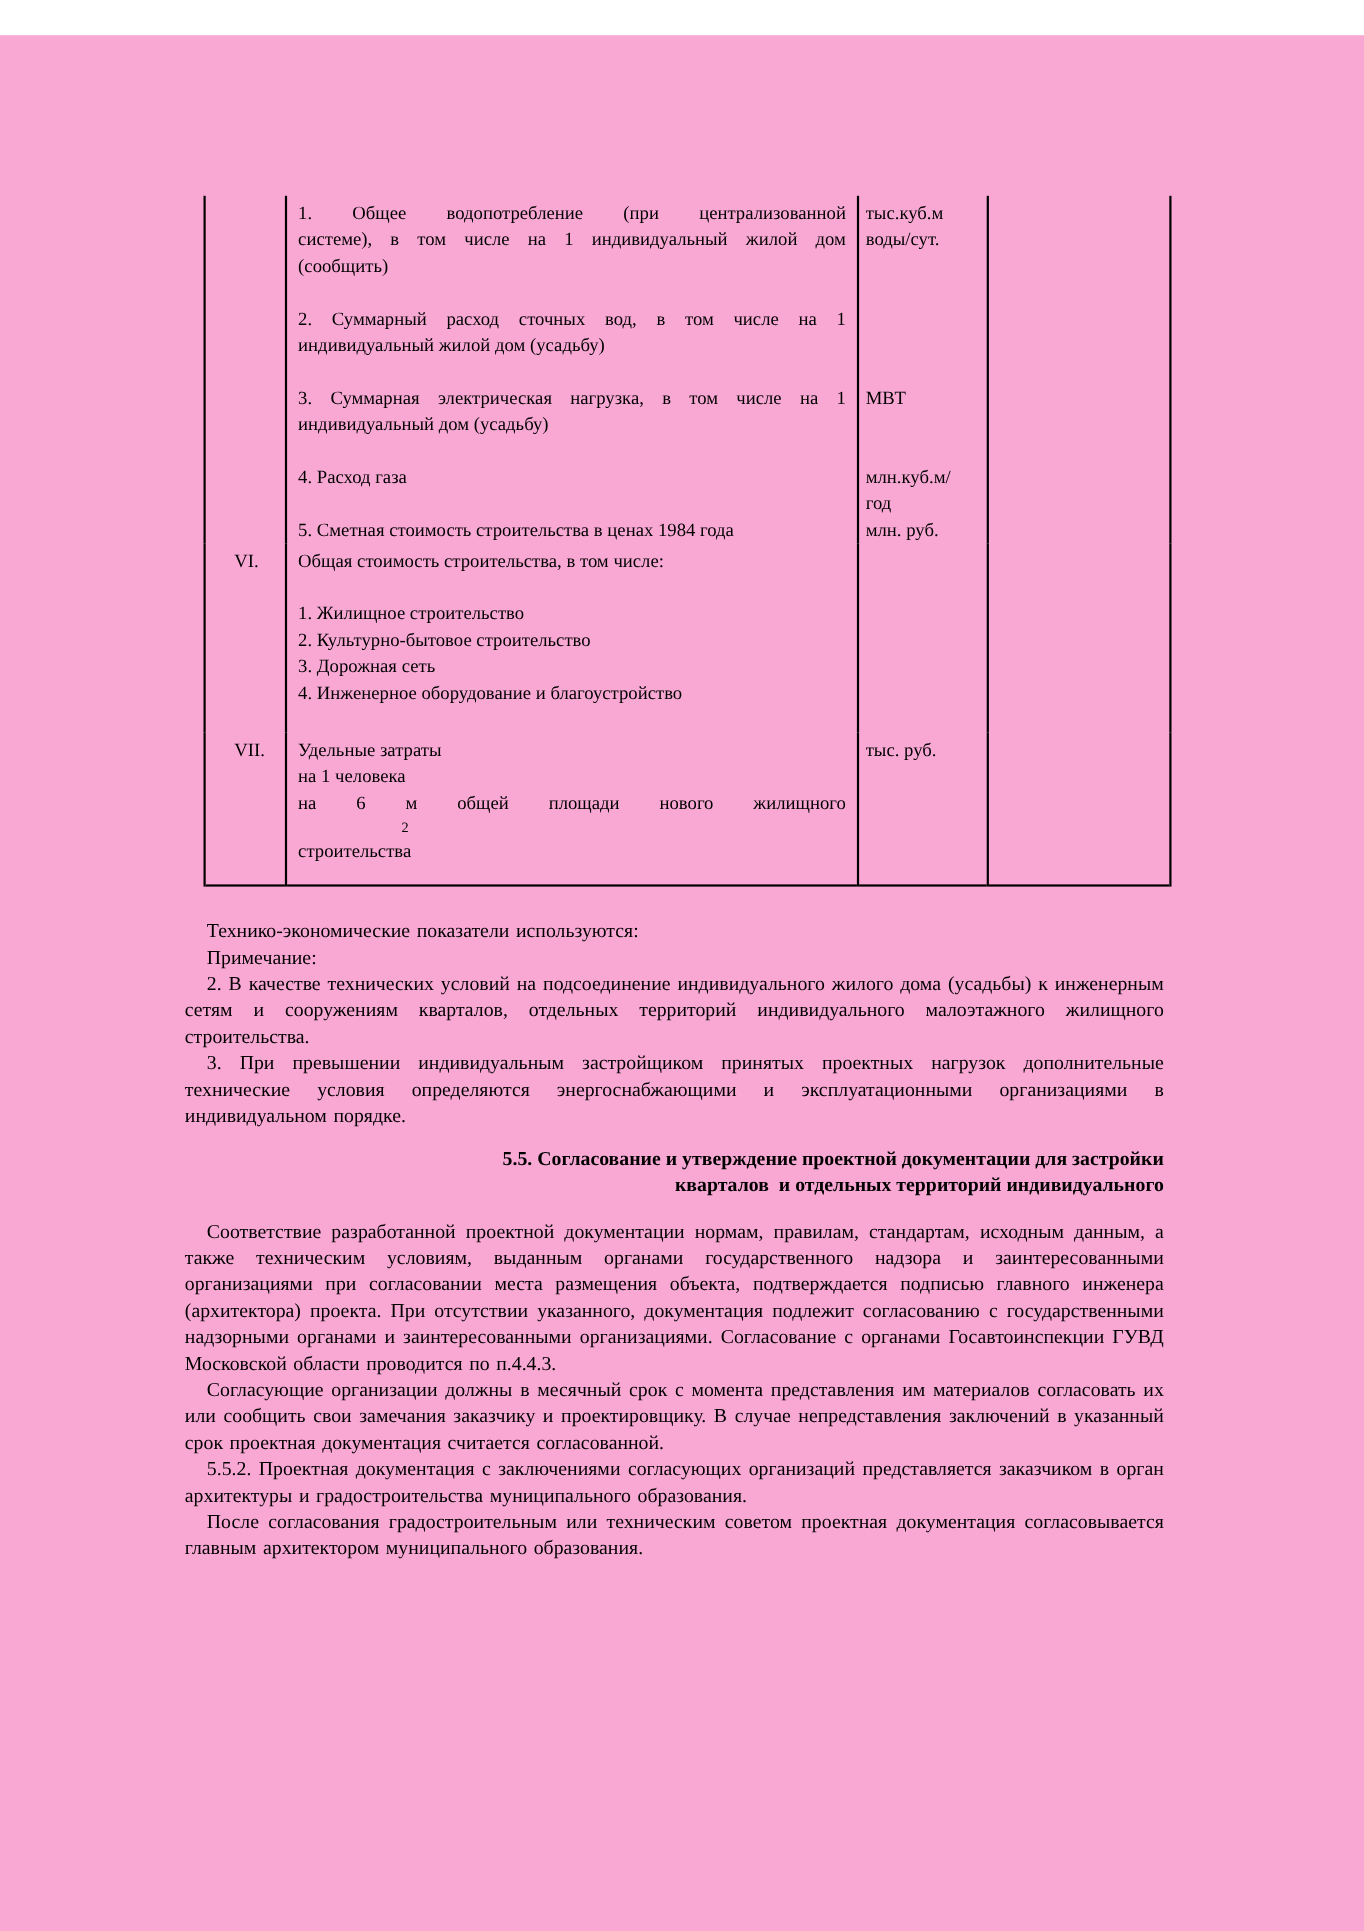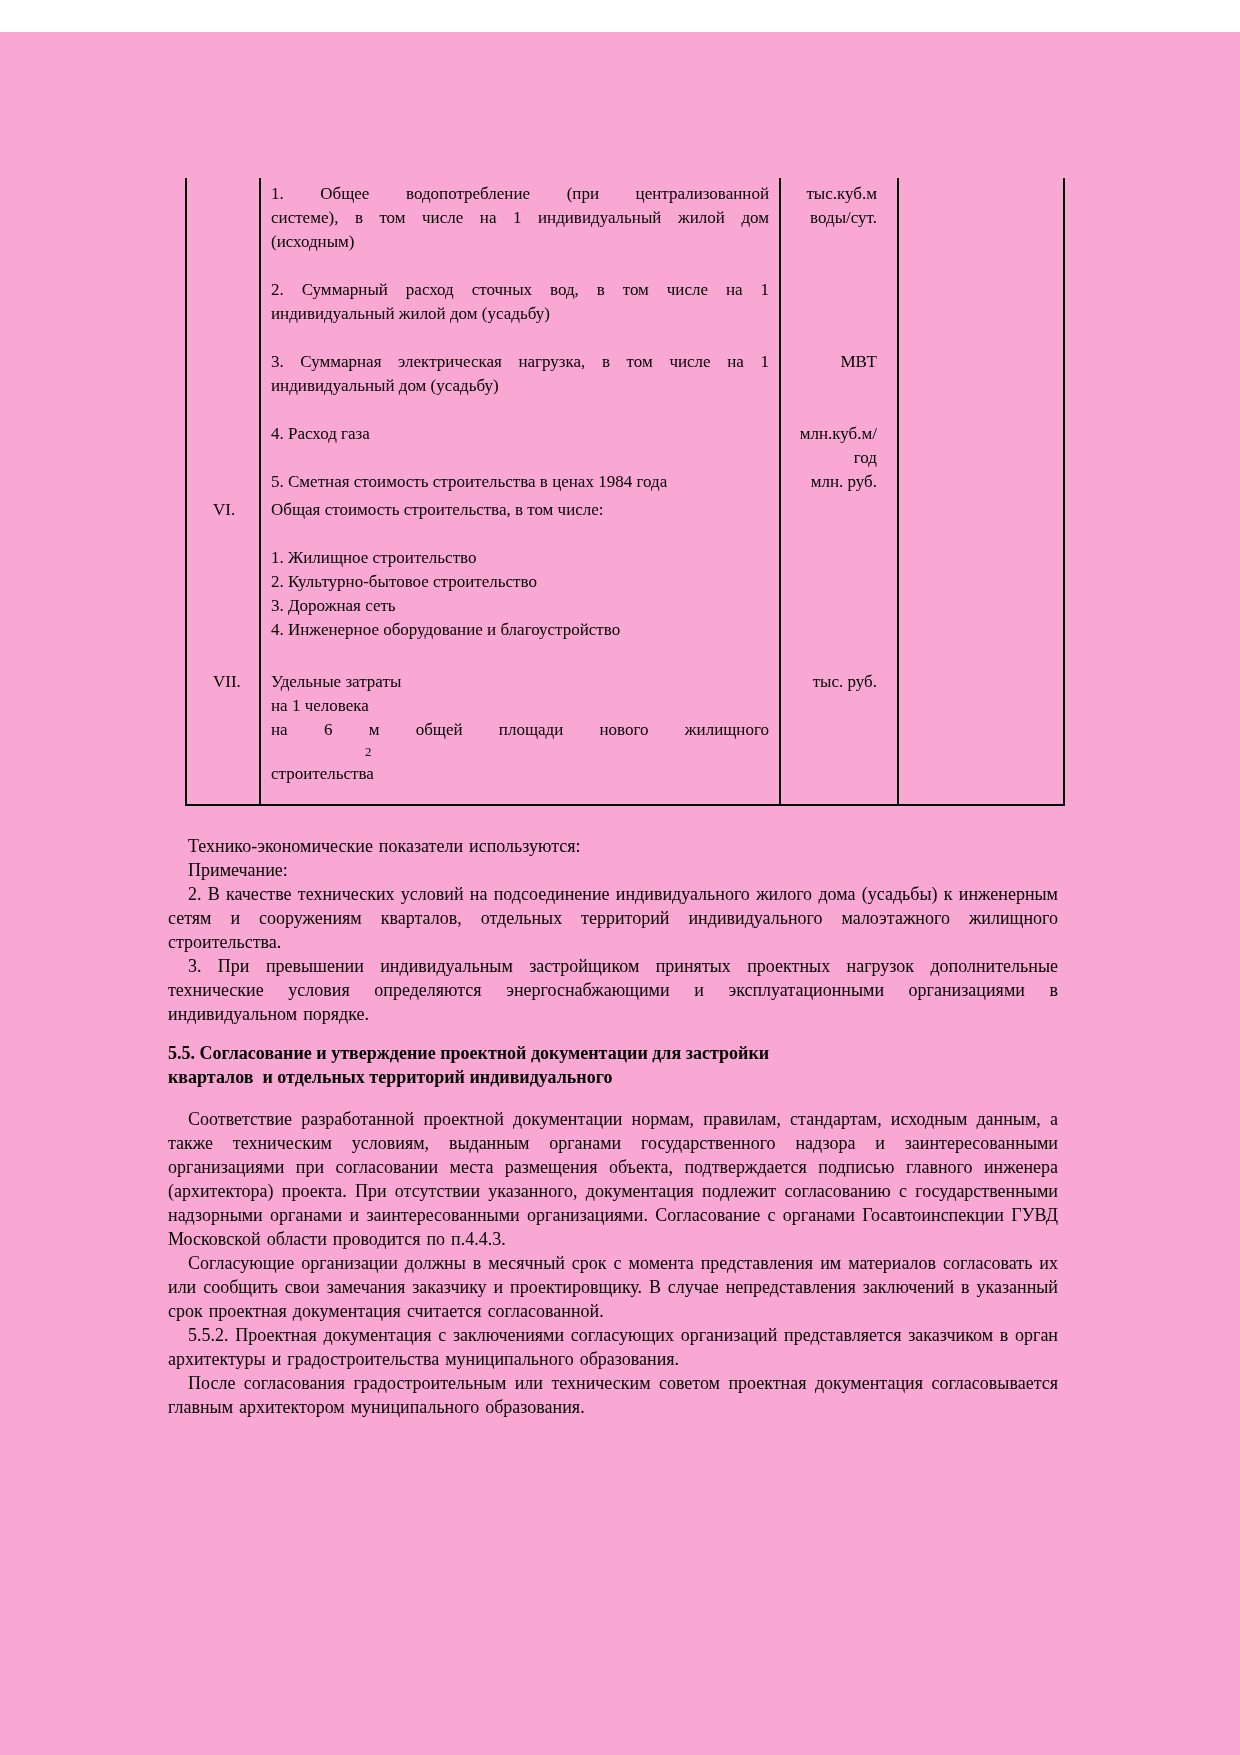--- a/index.html
+++ b/index.html
@@ -24,37 +24,37 @@
     border-bottom: 2px solid #000;
   }
   .tec td {
     vertical-align: top;
     border-left: 2px solid #000;
     padding: 4px 10px 0 10px;
     font-size: 17px;
   }
   .tec td:last-child { border-right: 2px solid #000; }
   .tec td.c-num { padding-left: 26px; padding-right: 2px; }
-  .tec td.c-units { padding-left: 6px; padding-right: 20px; text-align: right; }
+  .tec td.c-units { padding-left: 6px; padding-right: 20px; }
   .tec tr.r2 td { padding-bottom: 18px; }
 
   .ln { min-height: 24px; line-height: 24px; }
   .ln.j { text-align: justify; text-align-last: justify; }
   .ln.sub { font-size: 13px; min-height: 20px; line-height: 20px; padding-left: 94px; }
 
   .notes { margin-top: 28px; }
   .para {
     margin: 0;
     font-size: 18px;
     line-height: 24px;
     text-indent: 20px;
     text-align: justify;
     word-spacing: 1.5px;
   }
-  .heading { margin: 15px 0 18px 0; text-align: left; font-weight: bold; }
+  .heading { margin: 15px 0 18px 0; text-align: right; font-weight: bold; }
   .hl { font-size: 18px; line-height: 24px; white-space: pre-wrap; }
 </style>
 </head>
 <body>
 
 <div class="page">
   <div class="content">
 
     <table class="tec">
       <colgroup>
@@ -64,21 +64,21 @@
         <col style="width:166px">
       </colgroup>
       <tbody>
           <tr class="r0">
             <td class="tcell c-num">
               <div class="ln">&nbsp;</div>
             </td>
             <td class="tcell c-desc">
               <div class="ln j">1. Общее водопотребление (при централизованной</div>
               <div class="ln j">системе), в том числе на 1 индивидуальный жилой дом</div>
-              <div class="ln">(исходным)</div>
+              <div class="ln">(сообщить)</div>
               <div class="ln">&nbsp;</div>
               <div class="ln j">2. Суммарный расход сточных вод, в том числе на 1</div>
               <div class="ln">индивидуальный жилой дом (усадьбу)</div>
               <div class="ln">&nbsp;</div>
               <div class="ln j">3. Суммарная электрическая нагрузка, в том числе на 1</div>
               <div class="ln">индивидуальный дом (усадьбу)</div>
               <div class="ln">&nbsp;</div>
               <div class="ln">4. Расход газа</div>
               <div class="ln">&nbsp;</div>
               <div class="ln">5. Сметная стоимость строительства в ценах 1984 года</div>

